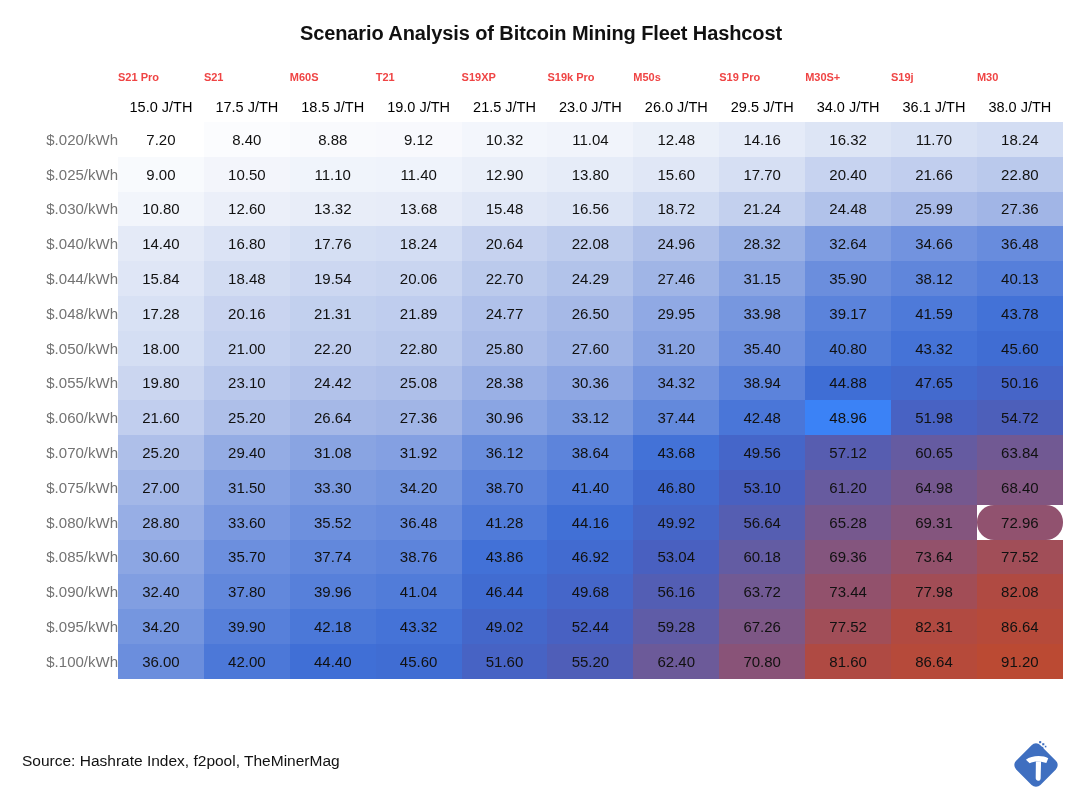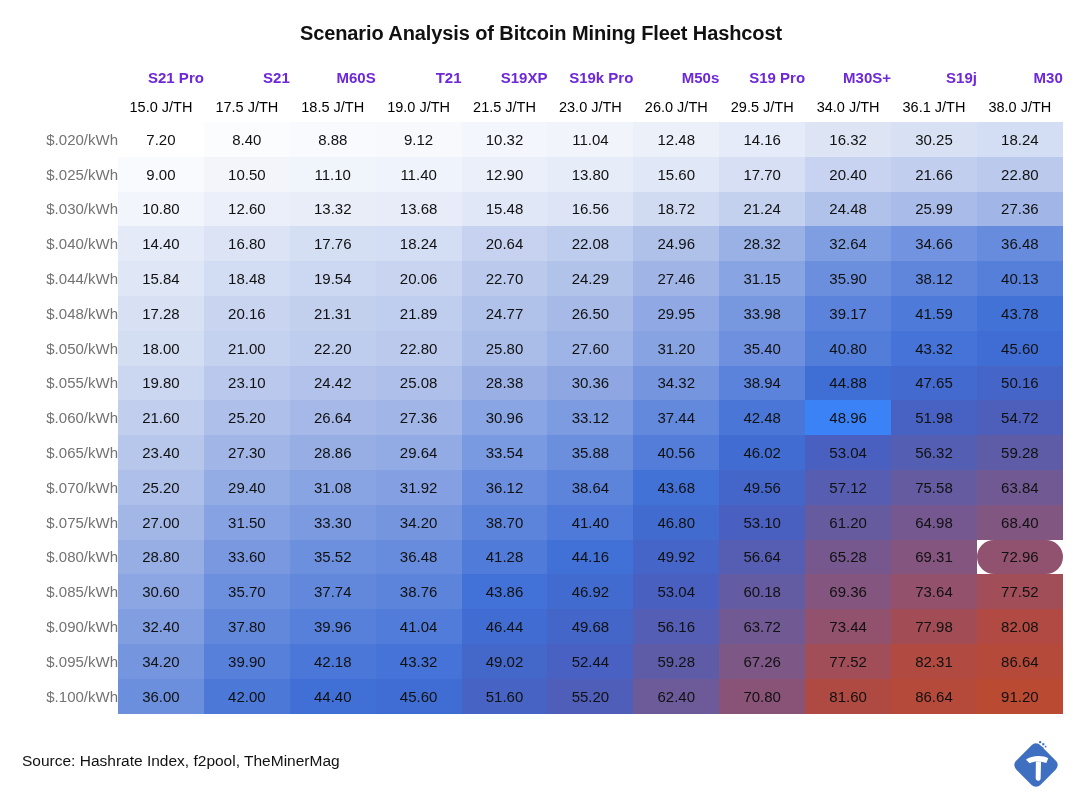--- a/index.html
+++ b/index.html
@@ -48,25 +48,25 @@
 
   table.matrix th, table.matrix td {
     padding: 0;
     margin: 0;
     border: none;
   }
 
   
   tr.hdr-model th {
     height: 30px;
-    font-size: 15px;
+    font-size: 11px;
     font-weight: bold;
-    text-align: right;
+    text-align: left;
     vertical-align: middle;
-    color: #6d28d9;
+    color: #ef4444;
     white-space: nowrap;
   }
   tr.hdr-eff th {
     height: 30px;
     font-size: 14.5px;
     font-weight: normal;
     text-align: center;
     vertical-align: middle;
     color: #000000;
     white-space: nowrap;
@@ -167,21 +167,21 @@
           <td class="rowlabel">$.020/kWh</td>
           <td class="cell" style="background-color: rgb(255, 255, 255);">7.20</td>
           <td class="cell" style="background-color: rgb(251, 252, 254);">8.40</td>
           <td class="cell" style="background-color: rgb(249, 250, 253);">8.88</td>
           <td class="cell" style="background-color: rgb(248, 249, 253);">9.12</td>
           <td class="cell" style="background-color: rgb(243, 246, 252);">10.32</td>
           <td class="cell" style="background-color: rgb(241, 244, 251);">11.04</td>
           <td class="cell" style="background-color: rgb(235, 240, 249);">12.48</td>
           <td class="cell" style="background-color: rgb(229, 235, 248);">14.16</td>
           <td class="cell" style="background-color: rgb(221, 229, 245);">16.32</td>
-          <td class="cell" style="background-color: rgb(216, 225, 244);">30.25</td>
+          <td class="cell" style="background-color: rgb(216, 225, 244);">11.70</td>
           <td class="cell" style="background-color: rgb(211, 221, 243);">18.24</td>
         </tr>
         <tr>
           <td class="rowlabel">$.025/kWh</td>
           <td class="cell" style="background-color: rgb(248, 250, 253);">9.00</td>
           <td class="cell" style="background-color: rgb(243, 245, 251);">10.50</td>
           <td class="cell" style="background-color: rgb(240, 244, 251);">11.10</td>
           <td class="cell" style="background-color: rgb(239, 243, 251);">11.40</td>
           <td class="cell" style="background-color: rgb(234, 239, 249);">12.90</td>
           <td class="cell" style="background-color: rgb(230, 236, 248);">13.80</td>
@@ -283,45 +283,31 @@
           <td class="cell" style="background-color: rgb(161, 181, 230);">27.36</td>
           <td class="cell" style="background-color: rgb(138, 165, 227);">30.96</td>
           <td class="cell" style="background-color: rgb(124, 155, 224);">33.12</td>
           <td class="cell" style="background-color: rgb(99, 137, 220);">37.44</td>
           <td class="cell" style="background-color: rgb(74, 118, 216);">42.48</td>
           <td class="cell" style="background-color: #3b82f6;">48.96</td>
           <td class="cell" style="background-color: rgb(72, 98, 195);">51.98</td>
           <td class="cell" style="background-color: rgb(77, 95, 186);">54.72</td>
         </tr>
         <tr>
-          <td class="rowlabel">$.065/kWh</td>
-          <td class="cell" style="background-color: rgb(183, 199, 235);">23.40</td>
-          <td class="cell" style="background-color: rgb(161, 181, 230);">27.30</td>
-          <td class="cell" style="background-color: rgb(151, 174, 229);">28.86</td>
-          <td class="cell" style="background-color: rgb(146, 171, 228);">29.64</td>
-          <td class="cell" style="background-color: rgb(121, 153, 224);">33.54</td>
-          <td class="cell" style="background-color: rgb(108, 143, 221);">35.88</td>
-          <td class="cell" style="background-color: rgb(83, 125, 217);">40.56</td>
-          <td class="cell" style="background-color: rgb(65, 108, 210);">46.02</td>
-          <td class="cell" style="background-color: rgb(73, 96, 192);">53.04</td>
-          <td class="cell" style="background-color: rgb(84, 94, 179);">56.32</td>
-          <td class="cell" style="background-color: rgb(95, 92, 167);">59.28</td>
-        </tr>
-        <tr>
           <td class="rowlabel">$.070/kWh</td>
           <td class="cell" style="background-color: rgb(174, 191, 233);">25.20</td>
           <td class="cell" style="background-color: rgb(148, 172, 228);">29.40</td>
           <td class="cell" style="background-color: rgb(137, 164, 226);">31.08</td>
           <td class="cell" style="background-color: rgb(132, 160, 226);">31.92</td>
           <td class="cell" style="background-color: rgb(106, 142, 221);">36.12</td>
           <td class="cell" style="background-color: rgb(93, 132, 219);">38.64</td>
           <td class="cell" style="background-color: rgb(67, 114, 215);">43.68</td>
           <td class="cell" style="background-color: rgb(69, 102, 201);">49.56</td>
           <td class="cell" style="background-color: rgb(87, 93, 176);">57.12</td>
-          <td class="cell" style="background-color: rgb(101, 91, 161);">75.58</td>
+          <td class="cell" style="background-color: rgb(101, 91, 161);">60.65</td>
           <td class="cell" style="background-color: rgb(113, 89, 147);">63.84</td>
         </tr>
         <tr>
           <td class="rowlabel">$.075/kWh</td>
           <td class="cell" style="background-color: rgb(163, 183, 231);">27.00</td>
           <td class="cell" style="background-color: rgb(134, 162, 226);">31.50</td>
           <td class="cell" style="background-color: rgb(123, 154, 224);">33.30</td>
           <td class="cell" style="background-color: rgb(117, 150, 223);">34.20</td>
           <td class="cell" style="background-color: rgb(93, 132, 219);">38.70</td>
           <td class="cell" style="background-color: rgb(79, 122, 217);">41.40</td>

